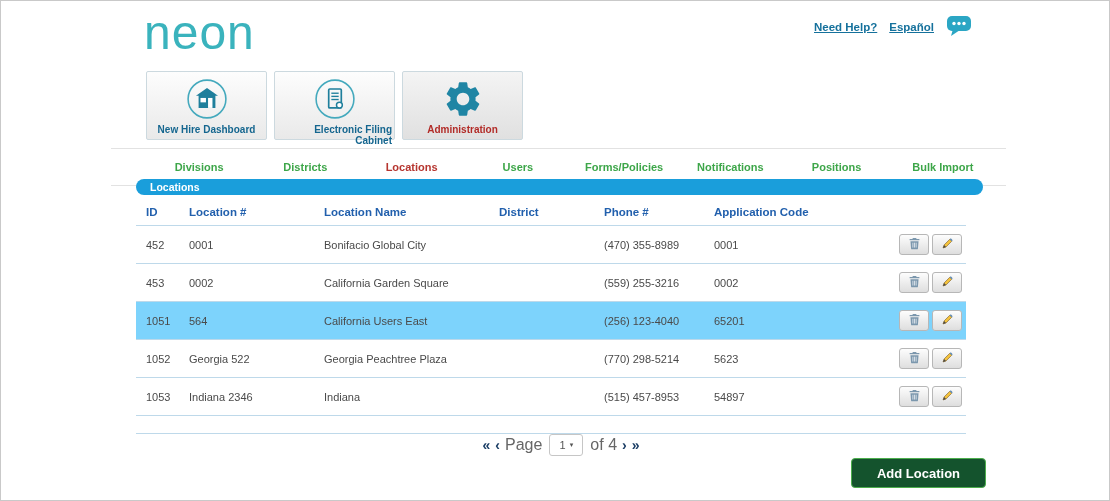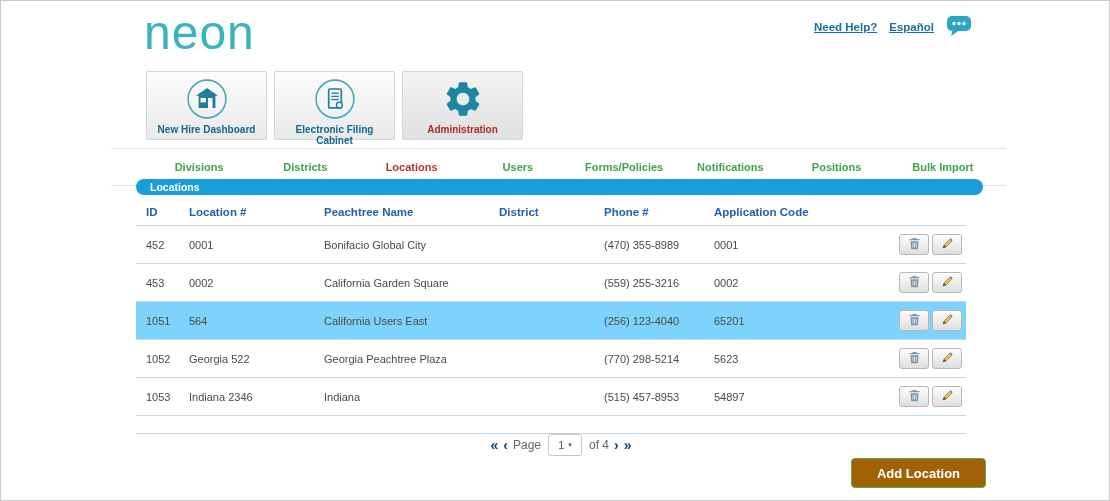--- a/index.html
+++ b/index.html
@@ -24,21 +24,21 @@
   .chat-icon { margin-top:-6px; }
   
   .modules { position:absolute; left:145px; top:70px; display:flex; gap:7px; }
   .module-card {
     width:121px; height:69px; border:1px solid #ccd9df; border-radius:2px;
     background:linear-gradient(#fdfdfd,#e9e9e9);
     display:flex; flex-direction:column; align-items:center; justify-content:space-between;
     padding:6px 2px 7px 2px; cursor:pointer;
   }
   .module-card.active { background:linear-gradient(#f4f4f4,#e0e0e0); }
-  .module-label { font-size:10px; font-weight:bold; color:#15668f; text-align:center; line-height:11px; }
+  .module-label { font-size:10px; font-weight:bold; color:#15668f; text-align:right; line-height:11px; }
   .module-card.active .module-label { color:#b22b27; }
   
   .nav {
     position:absolute; left:110px; top:147px; width:895px; height:38px;
     border-top:1px solid #e2e2e2; border-bottom:1px solid #e2e2e2;
     display:flex; align-items:center; padding-left:35px; padding-right:10px;
   }
   .nav-item {
     flex:1; text-align:center; font-size:11px; font-weight:bold;
     color:#3da649; cursor:pointer;
@@ -74,32 +74,32 @@
     width:30px; height:21px; border:1px solid #b7b7b7; border-radius:3px;
     background:linear-gradient(#fdfdfd,#dedede); cursor:pointer;
     display:inline-flex; align-items:center; justify-content:center; padding:0;
   }
   
   .pagination {
     position:absolute; left:135px; top:432px; width:850px; height:24px;
     display:flex; align-items:center; justify-content:center; gap:5px;
   }
   .pg-arrow { color:#1c3f66; font-size:14px; font-weight:bold; cursor:pointer; line-height:14px; }
-  .pg-text { color:#666; font-size:12px; }
+  .pg-text { color:#666; font-size:16px; }
   .page-select {
     width:34px; height:22px; border:1px solid #c6c6c6; border-radius:3px;
     background:#fff; display:inline-flex; align-items:center; justify-content:center;
     gap:4px; cursor:pointer; margin:0 2px;
   }
   .page-select .val { font-size:11px; color:#555; }
   .page-select .caret { font-size:7px; color:#555; }
   
   .add-btn {
     position:absolute; left:850px; top:457px; width:135px; height:30px;
-    background:#a16207; border:1px solid #4cae4c; border-radius:4px;
+    background:#14532d; border:1px solid #4cae4c; border-radius:4px;
     color:#ffffff; font-size:13px; font-weight:bold; cursor:pointer;
     font-family:"Liberation Sans", sans-serif;
   }
 </style>
 </head>
 <body>
 
 <div class="page">
 
   <div class="logo">neon</div>
@@ -183,21 +183,21 @@
           <col class="c-name">
         <col class="c-district">
           <col class="c-phone">
           <col class="c-app">
           <col class="c-actions">
       </colgroup>
       <thead>
           <tr>
             <th>ID</th>
             <th>Location #</th>
-            <th>Peachtree Name</th>
+            <th>Location Name</th>
             <th>District</th>
             <th>Phone #</th>
             <th>Application Code</th>
             <th></th>
           </tr>
         </thead>
       <tbody>
           <tr>
       <td>452</td>
       <td>0001</td>

